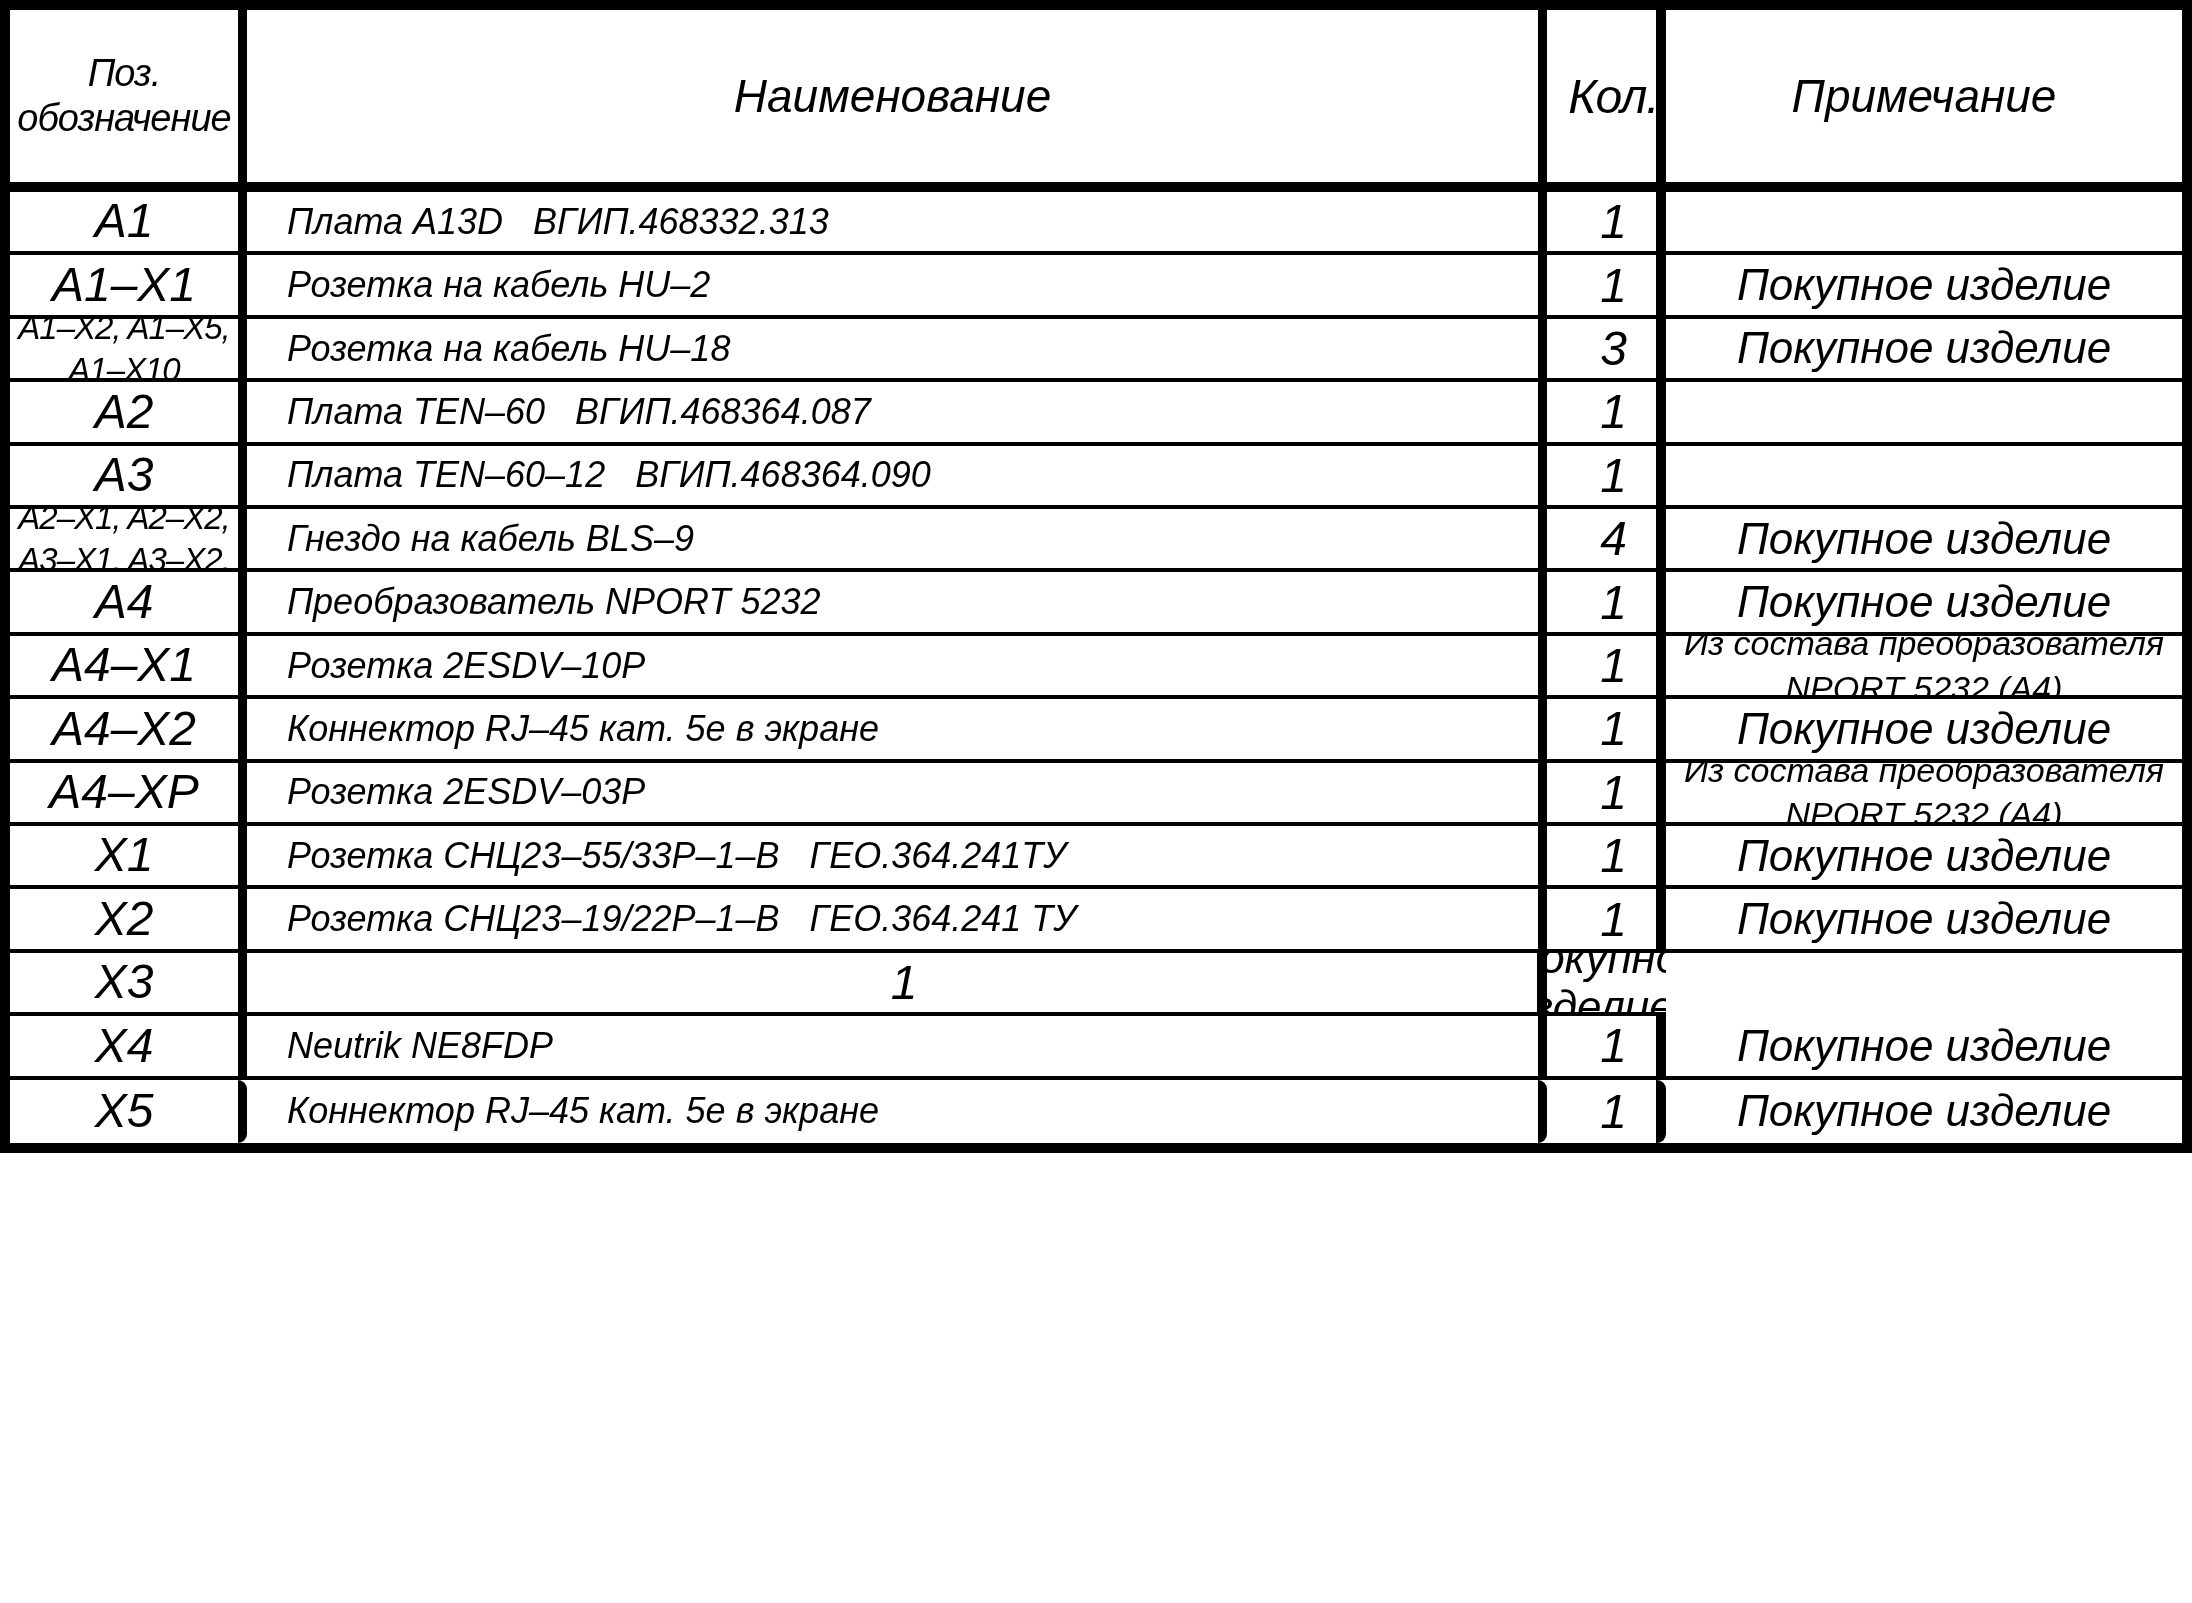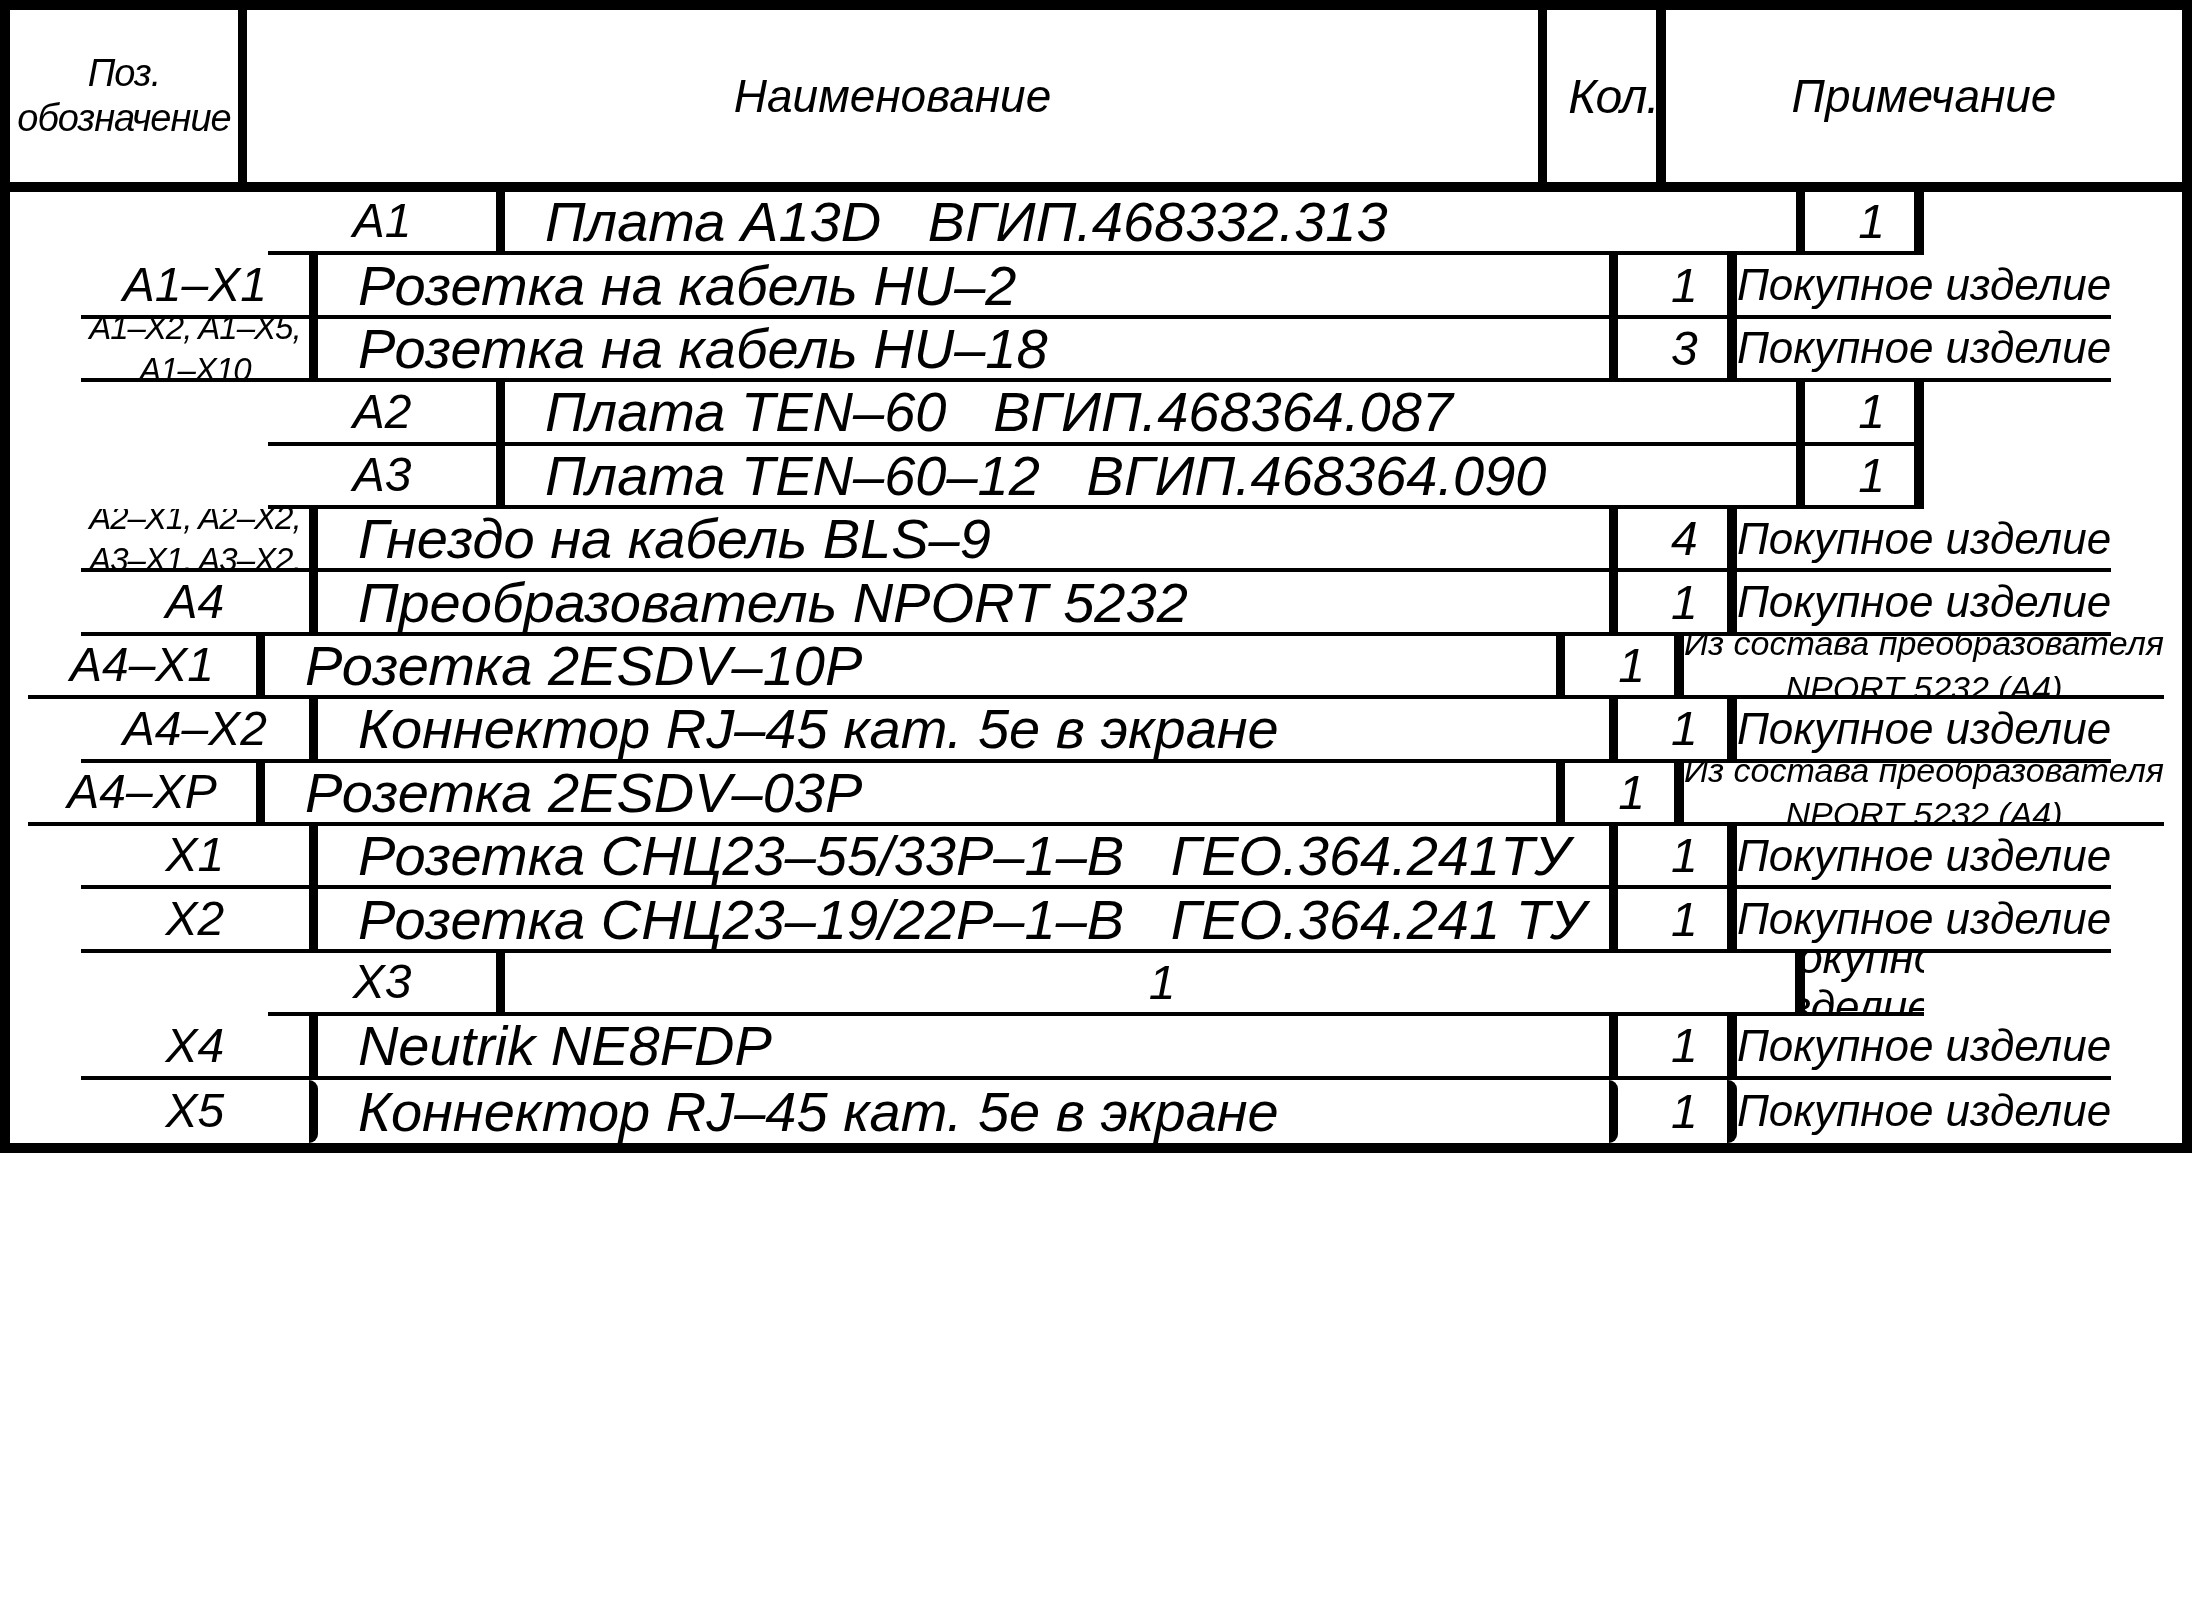--- a/index.html
+++ b/index.html
@@ -30,21 +30,20 @@
     min-height: 0;
   }
   .header-row {
     flex: 0 0 182px;
   }
   #rows {
     flex: 1;
     display: flex;
     flex-direction: column;
     min-height: 0;
-    align-items: center;
   }
   .body-row {
     flex: 1;
     min-height: 0;
   }
   .cell {
     box-sizing: border-box;
     display: flex;
     flex-direction: column;
     align-items: center;
@@ -91,21 +90,21 @@
   }
   .pos-line.multi {
     font-size: 33px;
     line-height: 1.25;
     letter-spacing: -1px;
     white-space: nowrap;
   }
   .name-cell {
     align-items: flex-start;
     padding-left: 40px;
-    font-size: 56px;
+    font-size: 36px;
     white-space: pre;
   }
   .qty-cell {
     font-size: 48px;
   }
   .note-line {
     font-size: 44px;
     line-height: 1.1;
   }
   .note-line.small {

